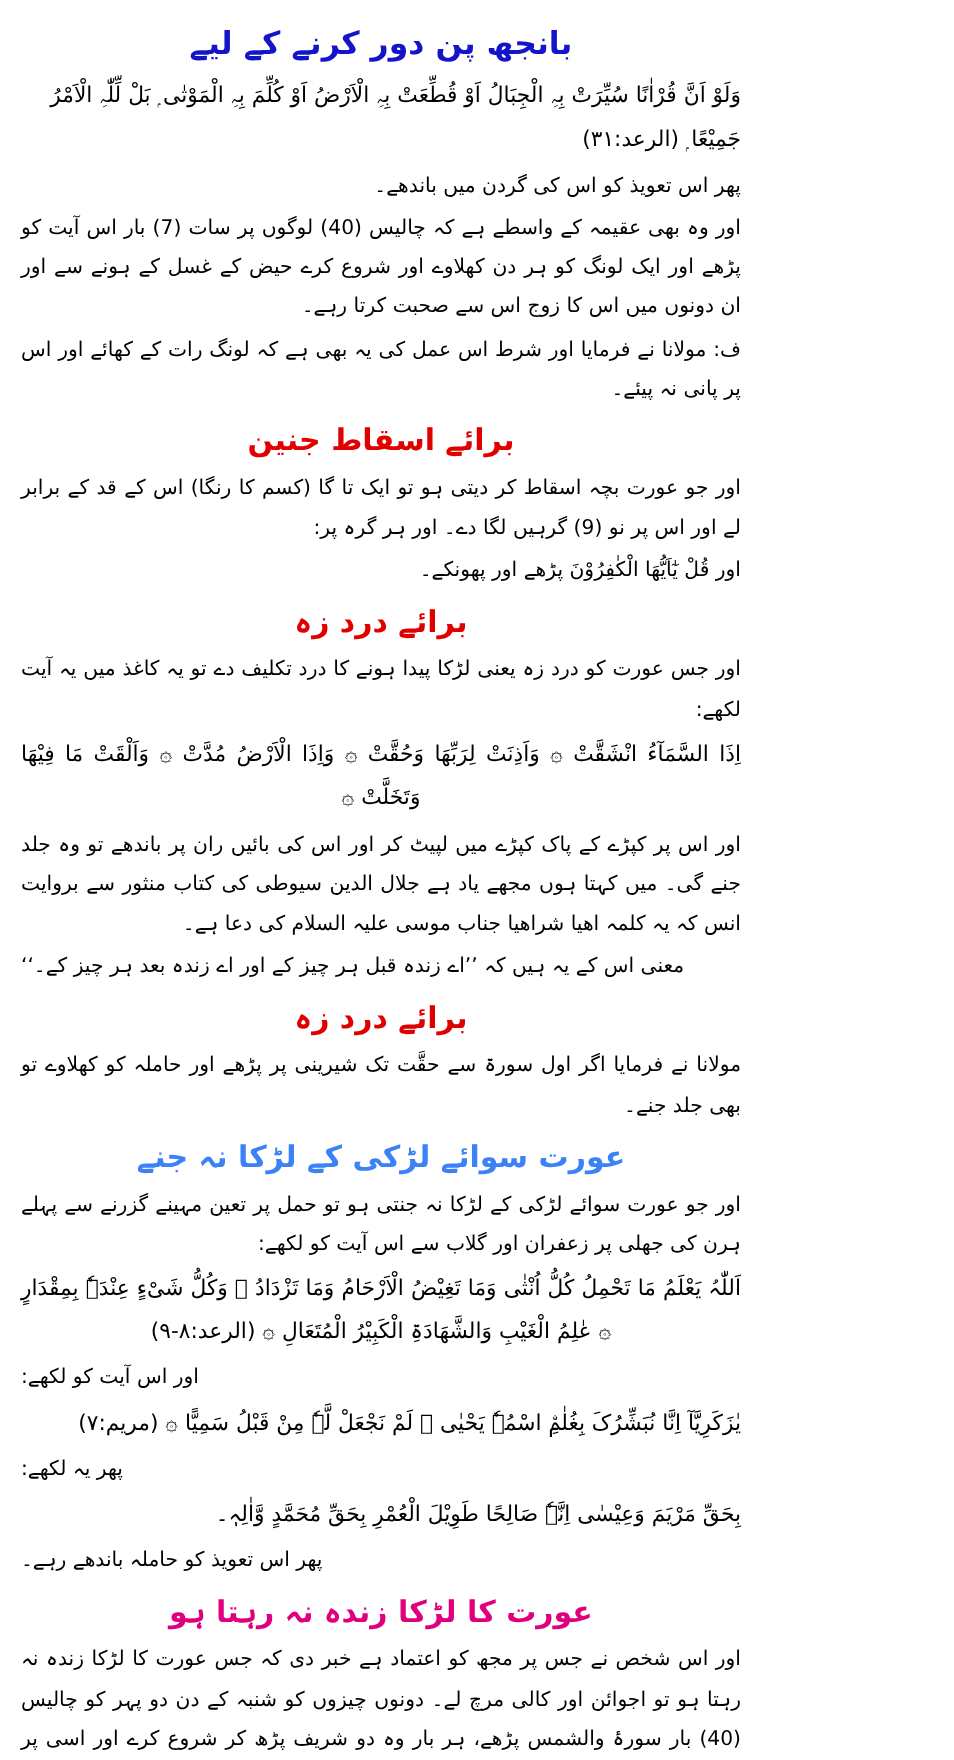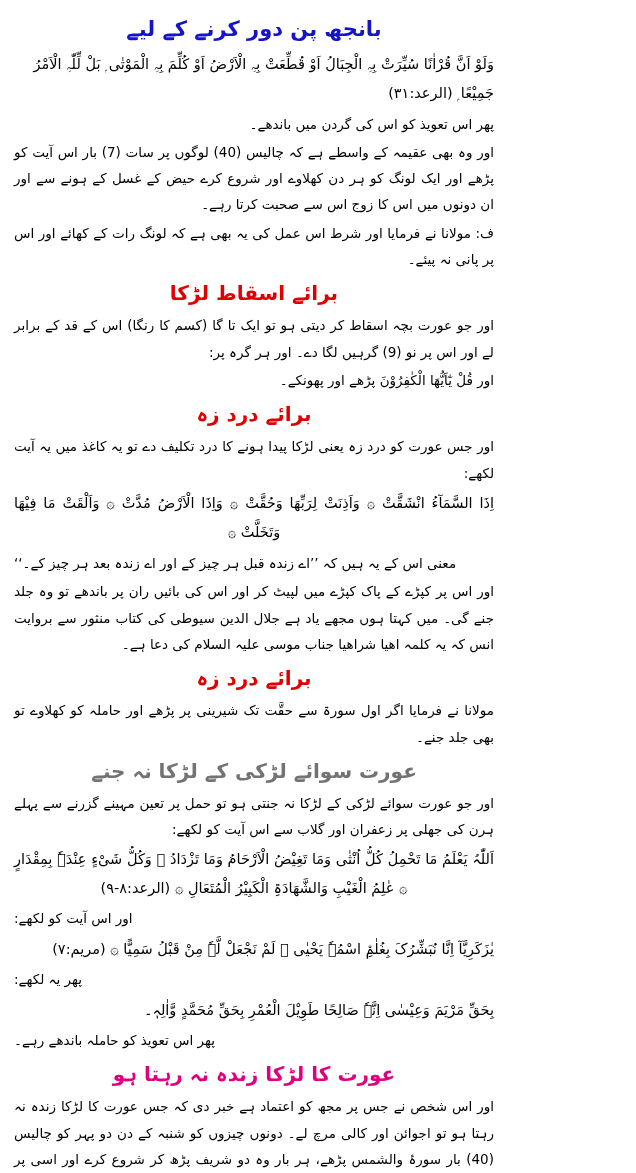--- a/index.html
+++ b/index.html
@@ -23,21 +23,21 @@
   .heading {
     text-align: center;
     font-weight: bold;
     line-height: 1.5;
     margin: 6px 0 4px 0;
     direction: rtl;
     unicode-bidi: embed;
   }
   .h-blue   { color: #1414c8; font-size: 21px; }
   .h-red    { color: #e00000; font-size: 20px; }
-  .h-blue2  { color: #737373; font-size: 20px; }
+  .h-blue2  { color: #3b82f6; font-size: 20px; }
   .h-pink   { color: #e0007f; font-size: 20px; }
   .para {
     text-align: justify;
     text-align-last: right;
     font-size: 13.5px;
     line-height: 1.95;
     margin: 2px 0 2px 0;
     direction: rtl;
     unicode-bidi: embed;
   }
@@ -77,31 +77,31 @@
 
   <div>
     <div class="heading h-blue">بانجھ پن دور کرنے کے لیے</div>
     <div class="arabic">وَلَوْ اَنَّ قُرْاٰنًا سُیِّرَتْ بِہِ الْجِبَالُ اَوْ قُطِّعَتْ بِہِ الْاَرْضُ اَوْ کُلِّمَ بِہِ الْمَوْتٰی ۭ بَلْ لِّلّٰہِ الْاَمْرُ جَمِیْعًا ۭ (الرعد:۳۱)</div>
     <div class="para">پھر اس تعویذ کو اس کی گردن میں باندھے۔</div>
     <div class="para">اور وہ بھی عقیمہ کے واسطے ہے کہ چالیس (40) لوگوں پر سات (7) بار اس آیت کو پڑھے اور ایک لونگ کو ہر دن کھلاوے اور شروع کرے حیض کے غسل کے ہونے سے اور ان دونوں میں اس کا زوج اس سے صحبت کرتا رہے۔</div>
     <div class="para">ف: مولانا نے فرمایا اور شرط اس عمل کی یہ بھی ہے کہ لونگ رات کے کھائے اور اس پر پانی نہ پیئے۔</div>
   </div>
 
   <div>
-    <div class="heading h-red">برائے اسقاط لڑکا</div>
+    <div class="heading h-red">برائے اسقاط جنین</div>
     <div class="para">اور جو عورت بچہ اسقاط کر دیتی ہو تو ایک تا گا (کسم کا رنگا) اس کے قد کے برابر لے اور اس پر نو (9) گرہیں لگا دے۔ اور ہر گرہ پر:</div>
     <div class="para">اور قُلْ یٰٓاَیُّھَا الْکٰفِرُوْنَ پڑھے اور پھونکے۔</div>
   </div>
 
   <div>
     <div class="heading h-red">برائے درد زہ</div>
     <div class="para">اور جس عورت کو درد زہ یعنی لڑکا پیدا ہونے کا درد تکلیف دے تو یہ کاغذ میں یہ آیت لکھے:</div>
     <div class="arabic justify">اِذَا السَّمَآءُ انْشَقَّتْ ۞ وَاَذِنَتْ لِرَبِّھَا وَحُقَّتْ ۞ وَاِذَا الْاَرْضُ مُدَّتْ ۞ وَاَلْقَتْ مَا فِیْھَا وَتَخَلَّتْ ۞</div>
+    <div class="para">اور اس پر کپڑے کے پاک کپڑے میں لپیٹ کر اور اس کی بائیں ران پر باندھے تو وہ جلد جنے گی۔ میں کہتا ہوں مجھے یاد ہے جلال الدین سیوطی کی کتاب منثور سے بروایت انس کہ یہ کلمہ اھیا شراھیا جناب موسی علیہ السلام کی دعا ہے۔</div>
     <div class="para rightend">معنی اس کے یہ ہیں کہ ’’اے زندہ قبل ہر چیز کے اور اے زندہ بعد ہر چیز کے۔‘‘</div>
-    <div class="para">اور اس پر کپڑے کے پاک کپڑے میں لپیٹ کر اور اس کی بائیں ران پر باندھے تو وہ جلد جنے گی۔ میں کہتا ہوں مجھے یاد ہے جلال الدین سیوطی کی کتاب منثور سے بروایت انس کہ یہ کلمہ اھیا شراھیا جناب موسی علیہ السلام کی دعا ہے۔</div>
   </div>
 
   <div>
     <div class="heading h-red">برائے درد زہ</div>
     <div class="para">مولانا نے فرمایا اگر اول سورۃ سے حقَّت تک شیرینی پر پڑھے اور حاملہ کو کھلاوے تو بھی جلد جنے۔</div>
   </div>
 
   <div>
     <div class="heading h-blue2">عورت سوائے لڑکی کے لڑکا نہ جنے</div>
     <div class="para">اور جو عورت سوائے لڑکی کے لڑکا نہ جنتی ہو تو حمل پر تعین مہینے گزرنے سے پہلے ہرن کی جھلی پر زعفران اور گلاب سے اس آیت کو لکھے:</div>

